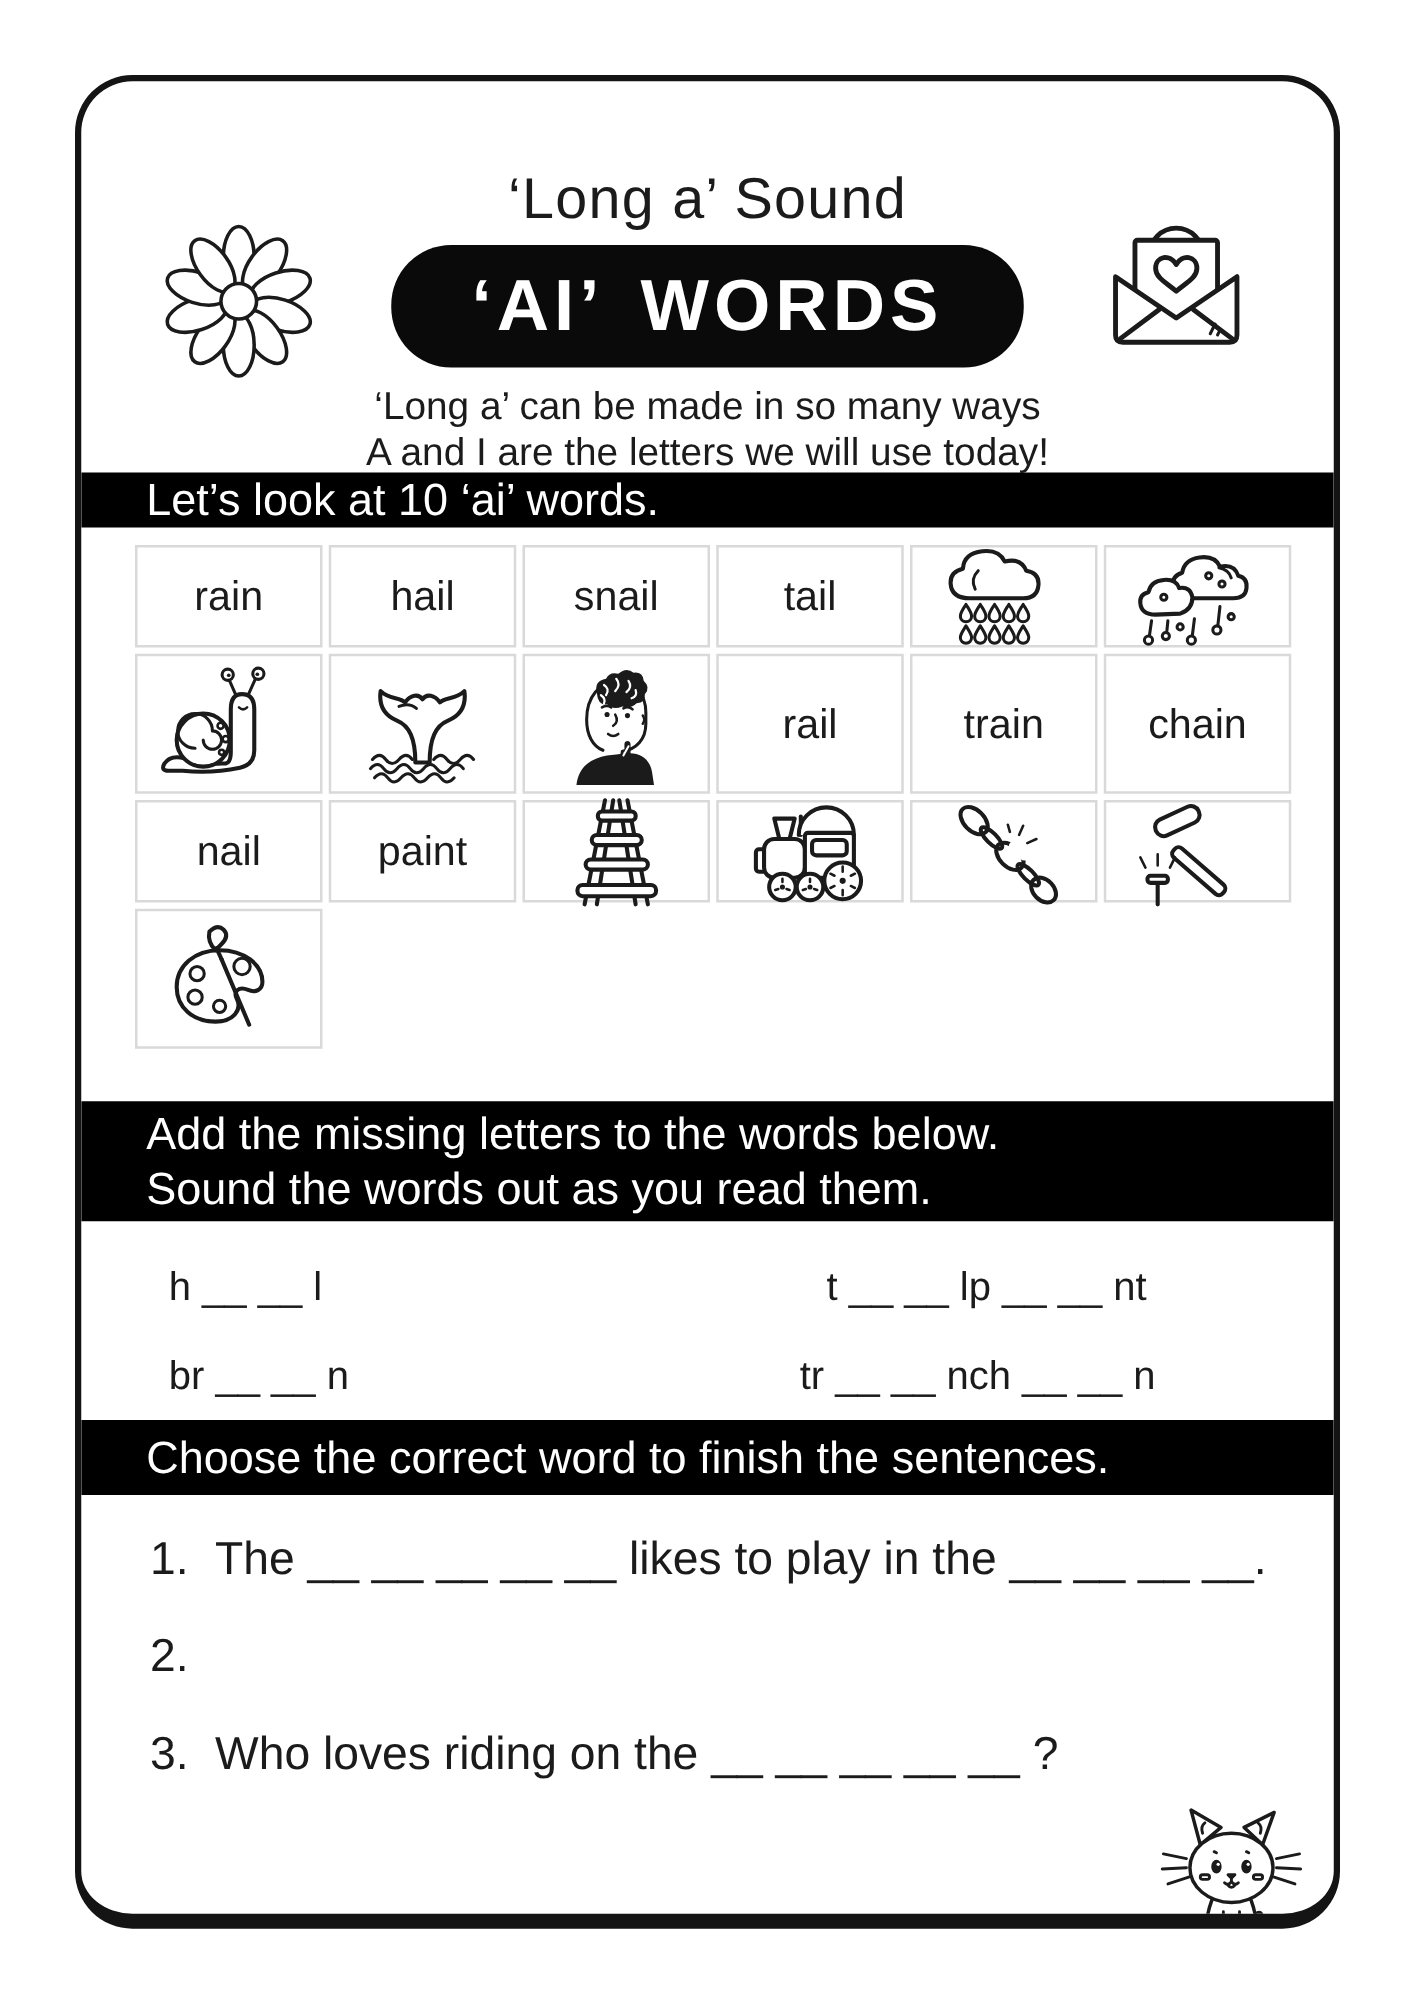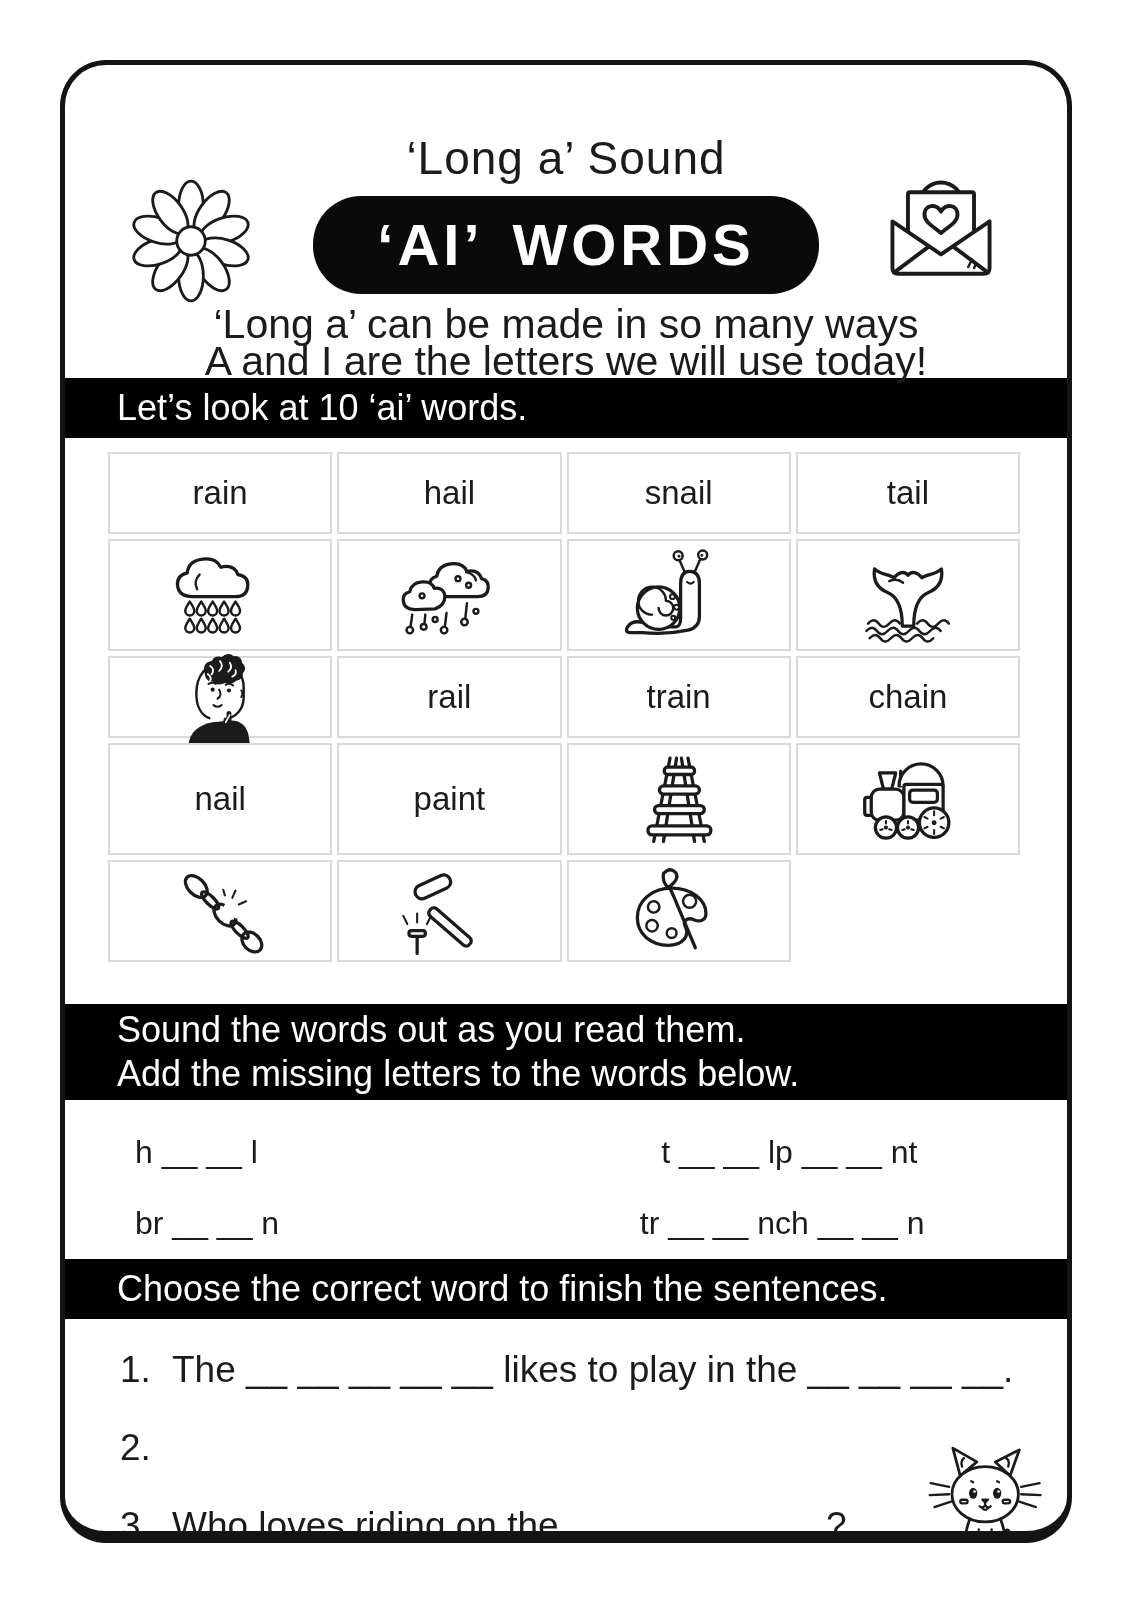--- a/index.html
+++ b/index.html
@@ -13,35 +13,35 @@
     position:absolute; left:60px; top:60px; width:1012px; height:1483px;
     background:#fff; border:5px solid #141414; border-bottom-width:12px;
     border-radius:46px; overflow:hidden;
   }
   .title { margin:65px 0 0; text-align:center; font-size:46px; line-height:56px; font-weight:400; letter-spacing:1px; }
   .badge {
     display:block; width:max-content; margin:10px auto 0; background:#0a0a0a; color:#fff;
     font-size:58px; line-height:90px; font-weight:700; letter-spacing:4px; word-spacing:12px;
     padding:4px 64px; border-radius:48px;
   }
-  .subtitle { margin-top:12px; text-align:center; font-size:41px; line-height:37px; font-weight:400; }
+  .subtitle { margin-top:12px; text-align:center; font-size:31px; line-height:37px; font-weight:400; }
   .deco { position:absolute; }
   .deco-flower { left:50px; top:100px; }
   .deco-envelope { left:808px; top:100px; }
   .deco-cat { left:852px; top:1372px; }
 
   .bar { background:#000; color:#fff; width:100%; padding-left:52px;
          display:flex; flex-direction:column; justify-content:center; font-size:36px; font-weight:400; }
-  .bar1 { margin-top:-2px; height:60px; }
+  .bar1 { margin-top:-2px; height:44px; }
   .bar2 { margin-top:42px; height:96px; line-height:44px; }
   .bar3 { height:60px; }
 
   .wordgrid {
     margin:14px 47px 0 43px;
-    display:grid; grid-template-columns:repeat(4,1fr);
+    display:grid; grid-template-columns:repeat(6,1fr);
     grid-template-rows:82px 112px 82px 112px; gap:5px;
   }
   .cellL { border:2px solid #d9d9d9; display:flex; align-items:center; justify-content:center;
            font-size:33px; font-weight:400; background:#fff; }
   .cellI { border:2px solid #d9d9d9; display:flex; align-items:center; justify-content:center; background:#fff; }
   .cellI svg { width:146px; height:98px; }
 
   .fillrows { margin-top:17px; }
   .fillrow { height:71px; display:flex; align-items:center; padding-left:70px; font-size:32px; }
   .fillrow .c1 { width:340px; } .fillrow .c2 { width:300px;text-align:right; } .fillrow .c3 { flex:1; }
@@ -270,22 +270,22 @@
         <circle class="ink thin" cx="42" cy="78" r="7"></circle>
         <circle class="ink thin" cx="66" cy="87" r="6"></circle>
         <path class="ink paper" d="M56 14 Q64 6 70 12 Q76 18 68 26 L62 32 Q54 24 56 14 Z"></path>
         <path class="ink" stroke-width="9" d="M63 30 L68 41"></path>
         <path class="ink" stroke-width="6" d="M68 41 L95 105"></path>
       </svg>
     </div>
   </div>
 
   <div class="bar bar2">
+    <span>Add the missing letters to the words below.</span>
     <span>Sound the words out as you read them.</span>
-    <span>Add the missing letters to the words below.</span>
   </div>
 
   <div class="fillrows">
     <div class="fillrow">
       <span class="c1">h __ __ l</span>
       <span class="c2">t __ __ l</span>
       <span class="c3">p __ __ nt</span>
     </div>
     <div class="fillrow">
       <span class="c1">br __ __ n</span>

